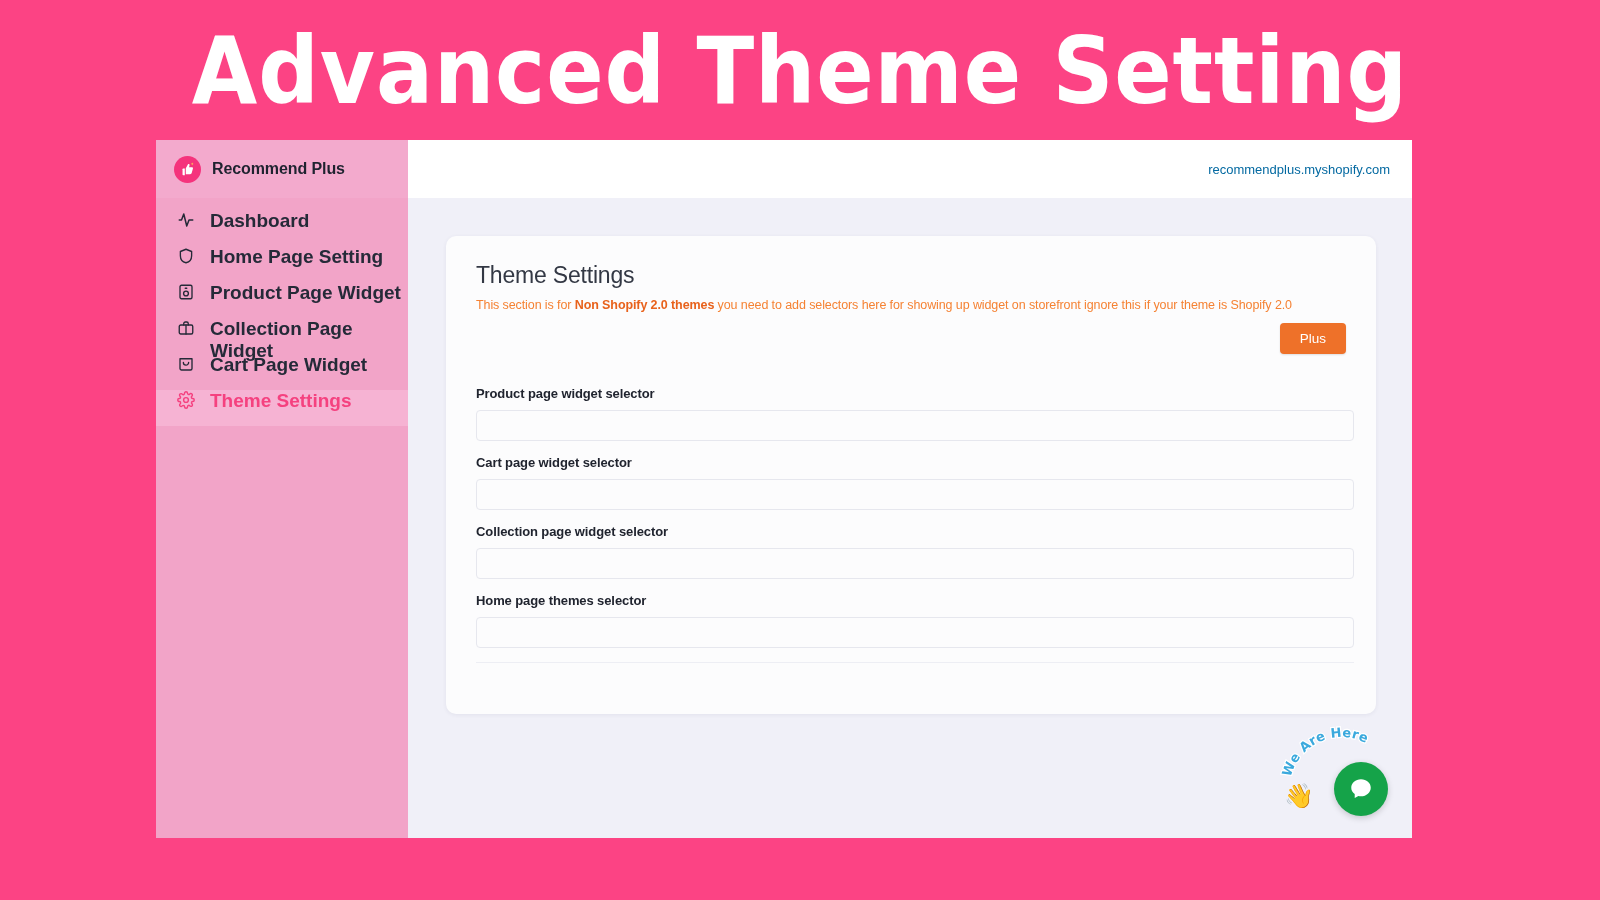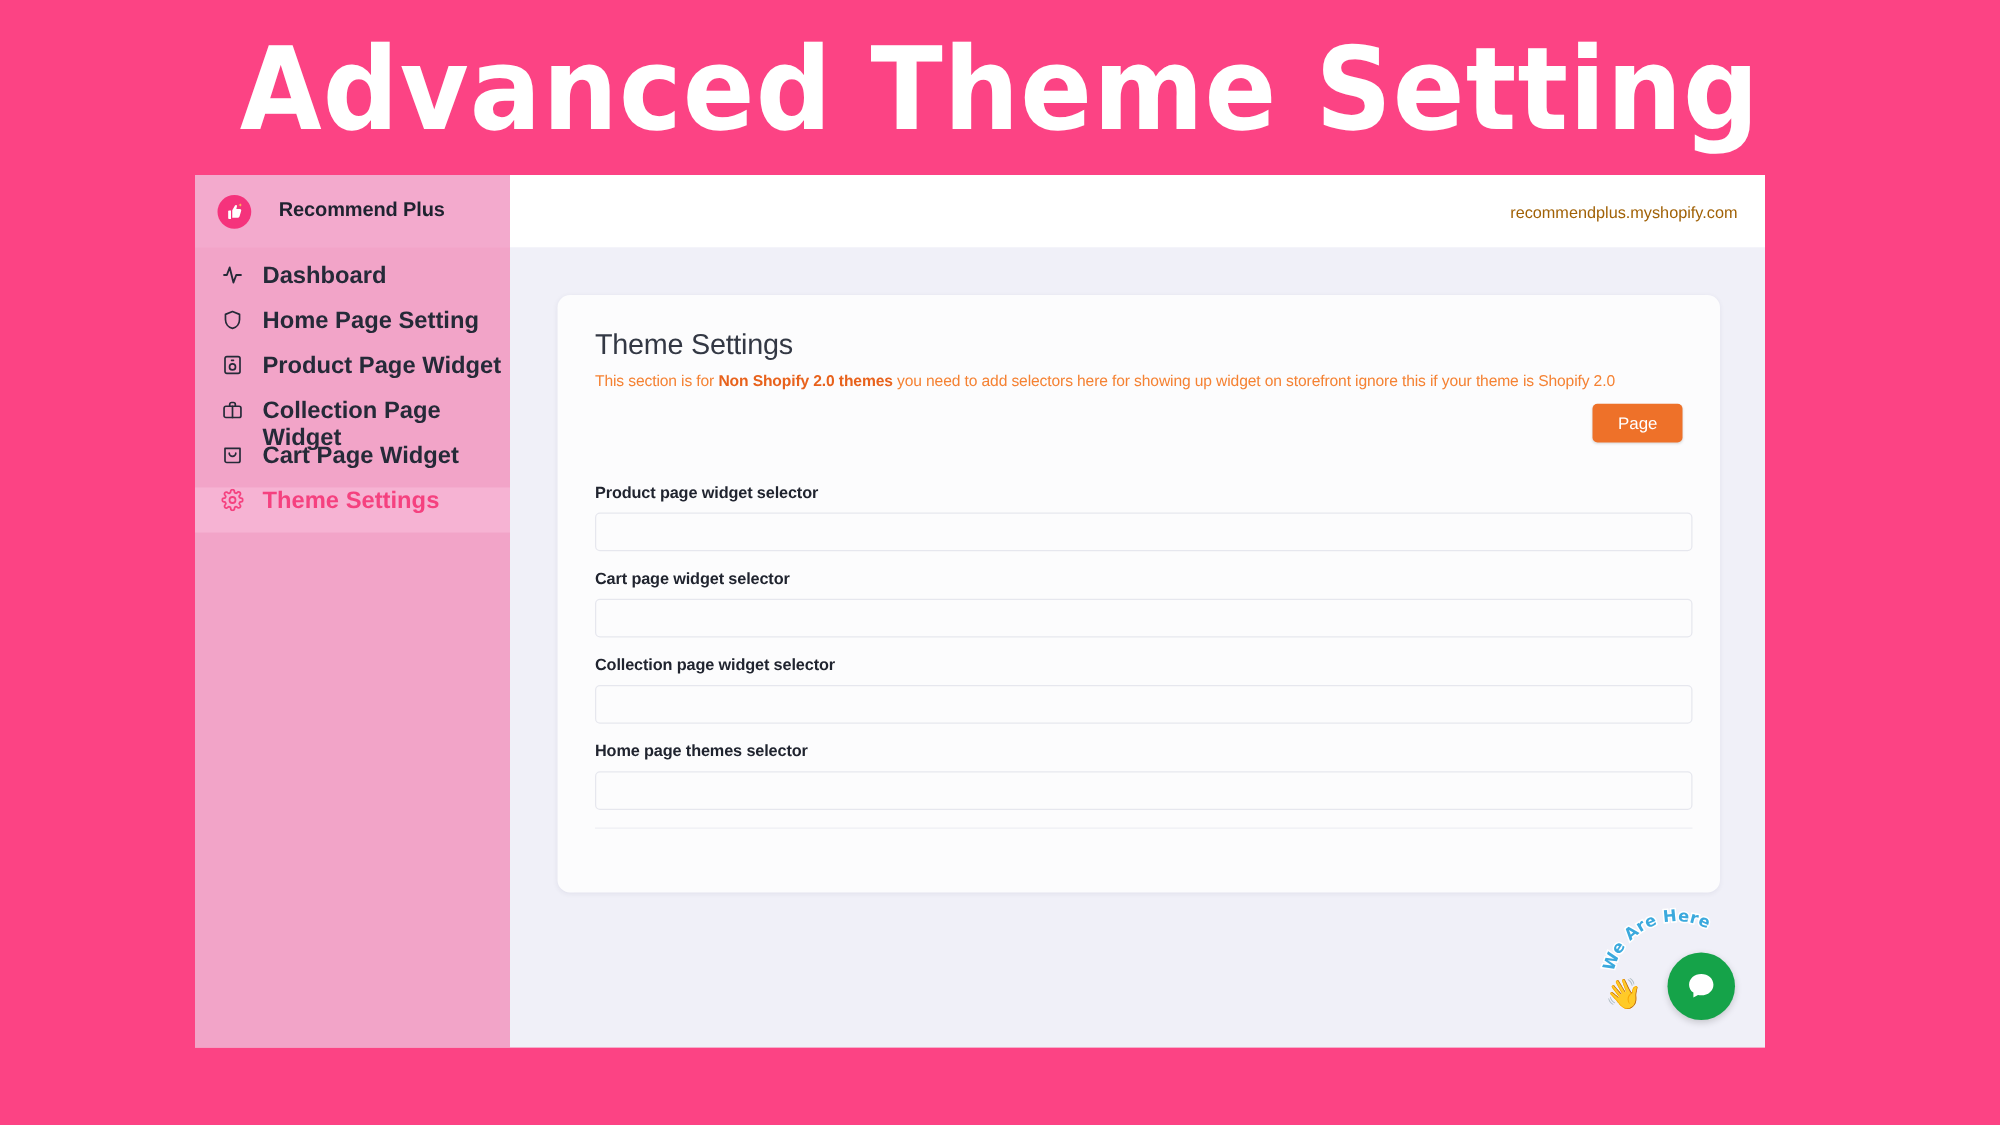--- a/index.html
+++ b/index.html
@@ -42,21 +42,21 @@
     width: 252px;
     flex: 0 0 252px;
     background: #f2a4c8;
     display: flex;
     flex-direction: column;
   }
   .sidebar-header {
     height: 58px;
     display: flex;
     align-items: center;
-    gap: 22px;
+    gap: 11px;
     padding-left: 18px;
     background: #f3aacd;
   }
   .logo-badge {
     width: 27px; height: 27px;
     border-radius: 50%;
     background: #f5337c;
     display: flex; align-items: center; justify-content: center;
     position: relative;
     flex: 0 0 27px;
@@ -95,21 +95,21 @@
   
   .pane { flex: 1; display: flex; flex-direction: column; min-width: 0; }
   .topbar {
     height: 58px;
     background: #ffffff;
     display: flex; align-items: center; justify-content: flex-end;
     padding-right: 22px;
   }
   .store-url {
     font-size: 13px;
-    color: #a16207;
+    color: #0369a1;
     text-align: right;
   }
   .content {
     flex: 1;
     background: #f0f0f8;
     padding: 38px 36px 0 38px;
     overflow: hidden;
   }
 
   
@@ -313,21 +313,21 @@
     </header>
 
     <main class="content">
       <section class="card">
 
         <h1 class="card-title">Theme Settings</h1>
 
         <p class="card-note"><span>This section is for </span><b>Non Shopify 2.0 themes</b><span> you need to add selectors here for showing up widget on storefront ignore this if your theme is Shopify 2.0</span></p>
 
         <div class="save-row">
-          <button class="save-btn">Page</button>
+          <button class="save-btn">Plus</button>
         </div>
 
         <div class="form">
 
           <div class="field">
             <label class="field-label">Product page widget selector</label>
             <input class="field-input" type="text" value="" style="">
           </div>
 
           <div class="field">

